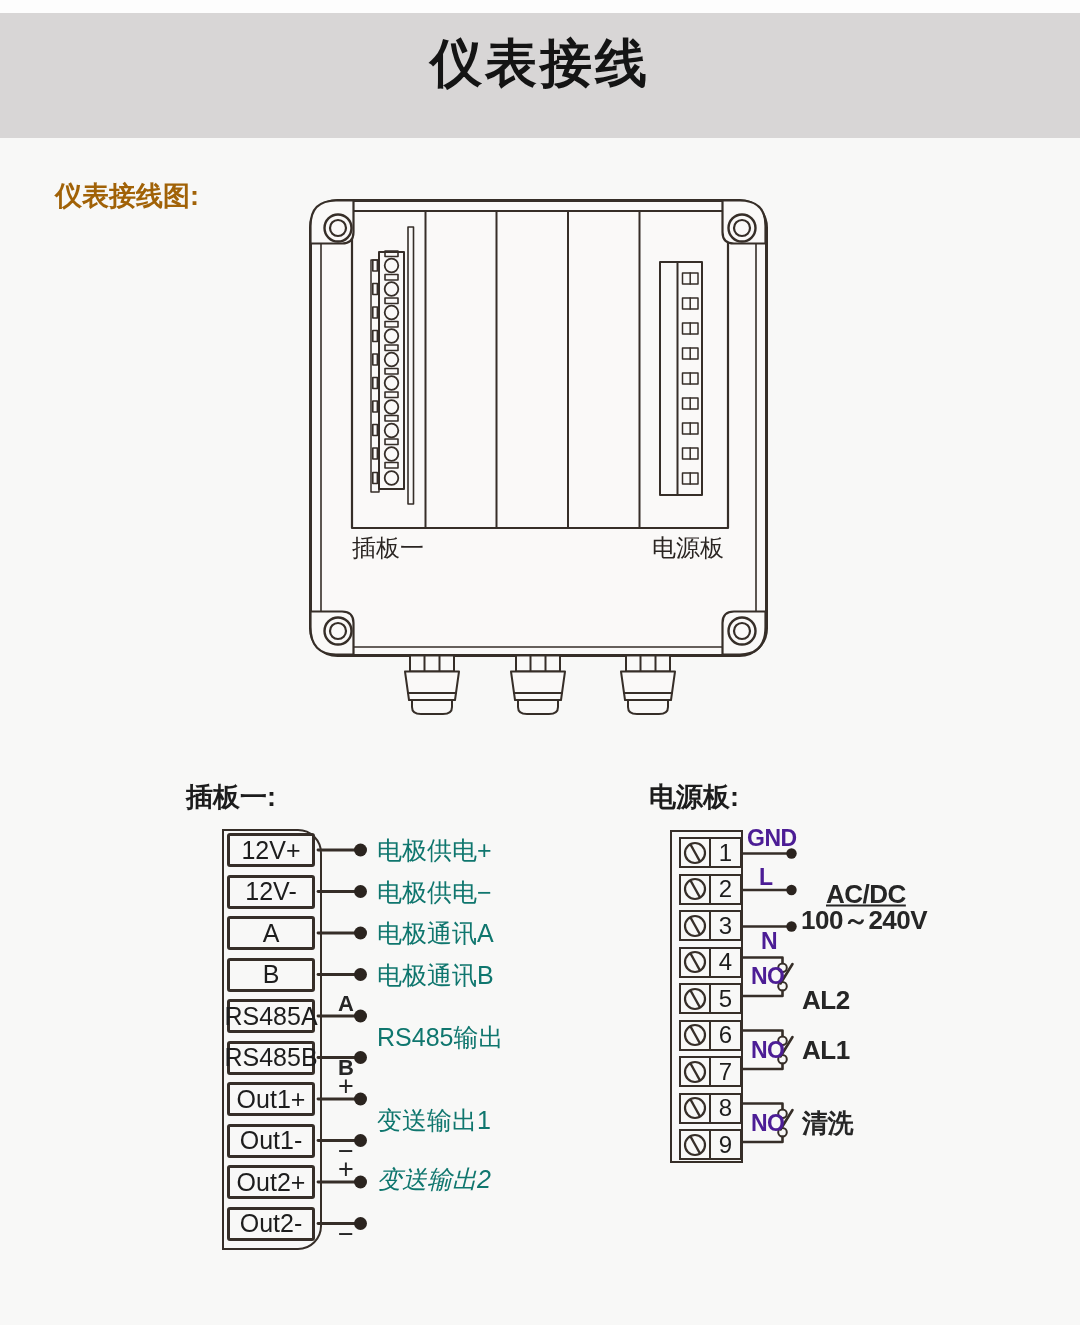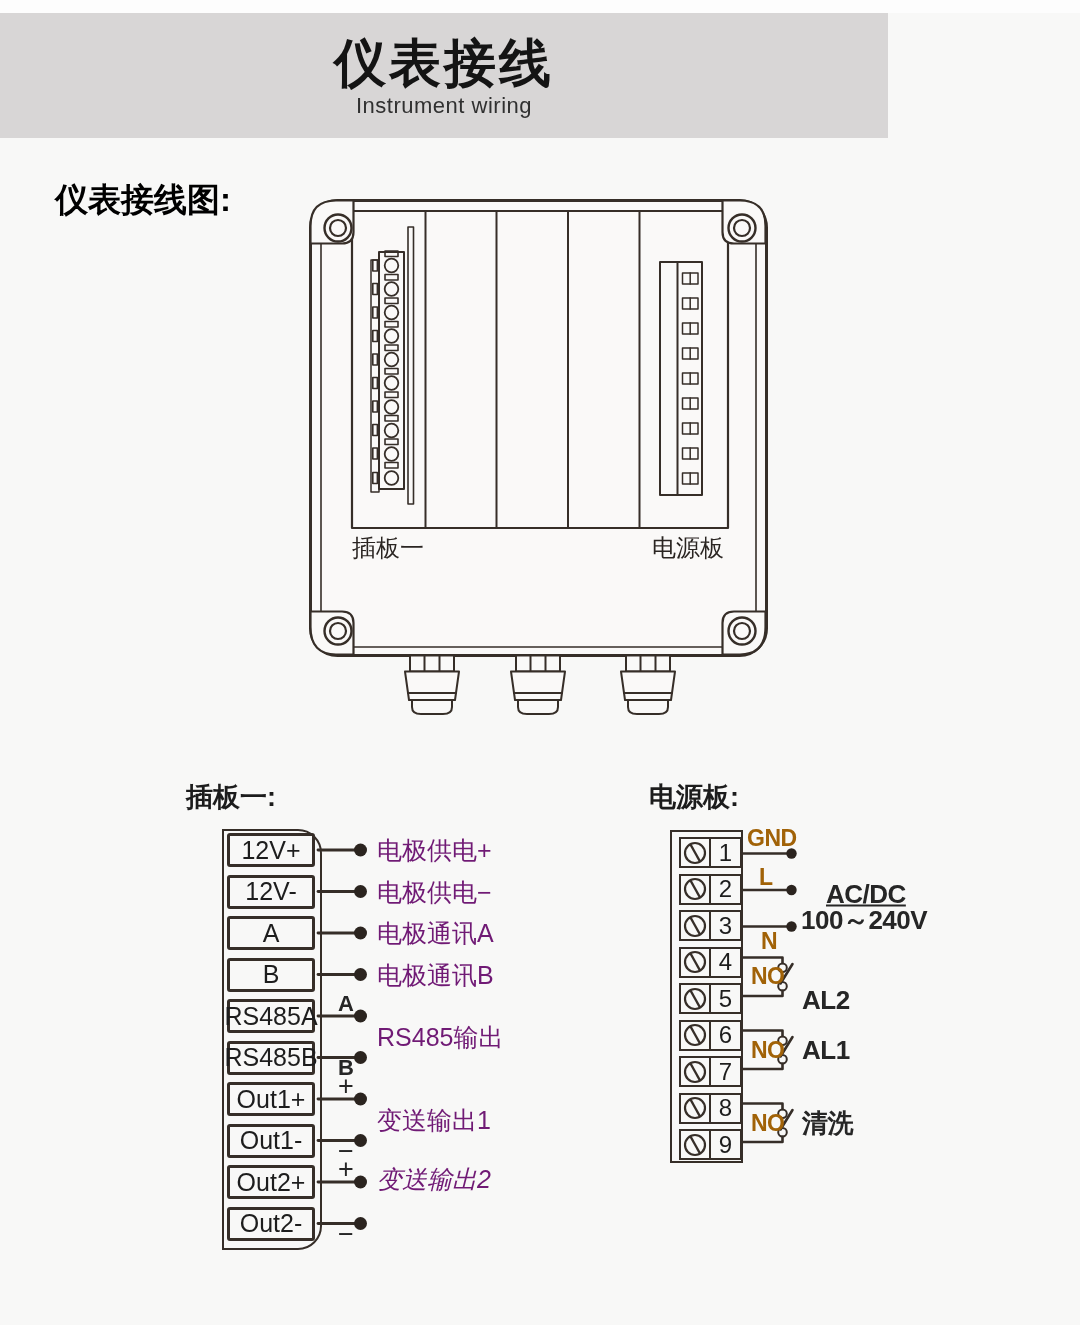--- a/index.html
+++ b/index.html
@@ -7,48 +7,47 @@
     width:1080px;height:1325px;
     background:#f8f8f7;
     font-family:"Liberation Sans","DejaVu Sans",sans-serif;
     color:#262626;
     position:relative;
     overflow:hidden;
   }
   .abs{position:absolute;}
   
   .top-strip{left:0;top:0;width:1080px;height:13px;background:#fdfdfd;}
-  .gray-band{left:0;top:13px;width:888px;height:125px;background:#d8d6d6;text-align:center;}
+  .gray-band{left:0;top:13px;width:1080px;height:125px;background:#d8d6d6;text-align:center;}
   .main-title{margin-top:22px;font-size:52px;font-weight:700;letter-spacing:3px;color:#141414;line-height:56px;}
   .sub-title{font-size:22px;color:#303030;line-height:26px;margin-top:2px;letter-spacing:0.5px;}
   
-  .diag-label{left:55px;top:178px;font-size:33px;font-weight:700;color:#000000;}
+  .diag-label{left:55px;top:178px;font-size:27px;font-weight:700;color:#a16207;}
   .blk-heading{font-size:27px;font-weight:700;color:#1c1c1c;}
   
   .b1-container{left:222px;top:829px;width:96px;height:417px;border:2.5px solid #362e28;border-left:2.5px solid #362e28;border-radius:0 24px 24px 0;}
   .term-box{left:227px;width:88px;height:34px;box-sizing:border-box;border:3px solid #362e28;border-radius:3px;background:#f8f8f7;display:flex;align-items:center;justify-content:center;font-size:25px;color:#1d1d1d;}
-  .cn-label{left:377px;transform:translateY(-50%);font-size:25px;font-weight:500;color:#701a75;white-space:nowrap;}
+  .cn-label{left:377px;transform:translateY(-50%);font-size:25px;font-weight:500;color:#0f766e;white-space:nowrap;}
   .wire-tag{left:334px;width:24px;text-align:center;transform:translateY(-50%);font-size:22px;font-weight:700;color:#262626;}
   .wire-tag.sign{font-size:27px;font-weight:500;}
   
   .pw-container{left:670px;top:830px;width:73px;height:333px;box-sizing:border-box;border:2.5px solid #362e28;}
   .pow-row{left:679px;width:63px;height:31px;box-sizing:border-box;border:2.5px solid #362e28;background:#f8f8f7;display:flex;align-items:stretch;}
   .screw-cell{width:28px;border-right:2.5px solid #362e28;display:flex;align-items:center;justify-content:center;}
   .num-cell{flex:1;display:flex;align-items:center;justify-content:center;font-size:24px;color:#1d1d1d;}
-  .pw-tag{transform:translateY(-50%);font-size:23px;font-weight:600;letter-spacing:-0.5px;color:#a16207;white-space:nowrap;}
+  .pw-tag{transform:translateY(-50%);font-size:23px;font-weight:600;letter-spacing:-0.5px;color:#4c1d95;white-space:nowrap;}
   .pw-big{transform:translateY(-50%);font-size:26px;font-weight:600;letter-spacing:-0.5px;color:#262626;white-space:nowrap;}
   svg{display:block;}
 </style>
 </head>
 <body>
 
 <div class="abs top-strip"></div>
 <div class="abs gray-band">
   <div class="main-title">仪表接线</div>
-  <div class="sub-title">Instrument wiring</div>
 </div>
 
 <div class="abs diag-label">仪表接线图:</div>
 
 <svg class="abs" style="left:308px;top:198px;" width="462" height="525" viewBox="0 0 462 525">
   <g stroke="#362e28" fill="none" stroke-linecap="round" stroke-linejoin="round">
 
     <rect x="2.5" y="2.5" width="456" height="455" rx="27" fill="#faf9f8" stroke-width="3"></rect>
     <rect x="13" y="13" width="435" height="436" rx="18" stroke-width="1.6"></rect>
 

